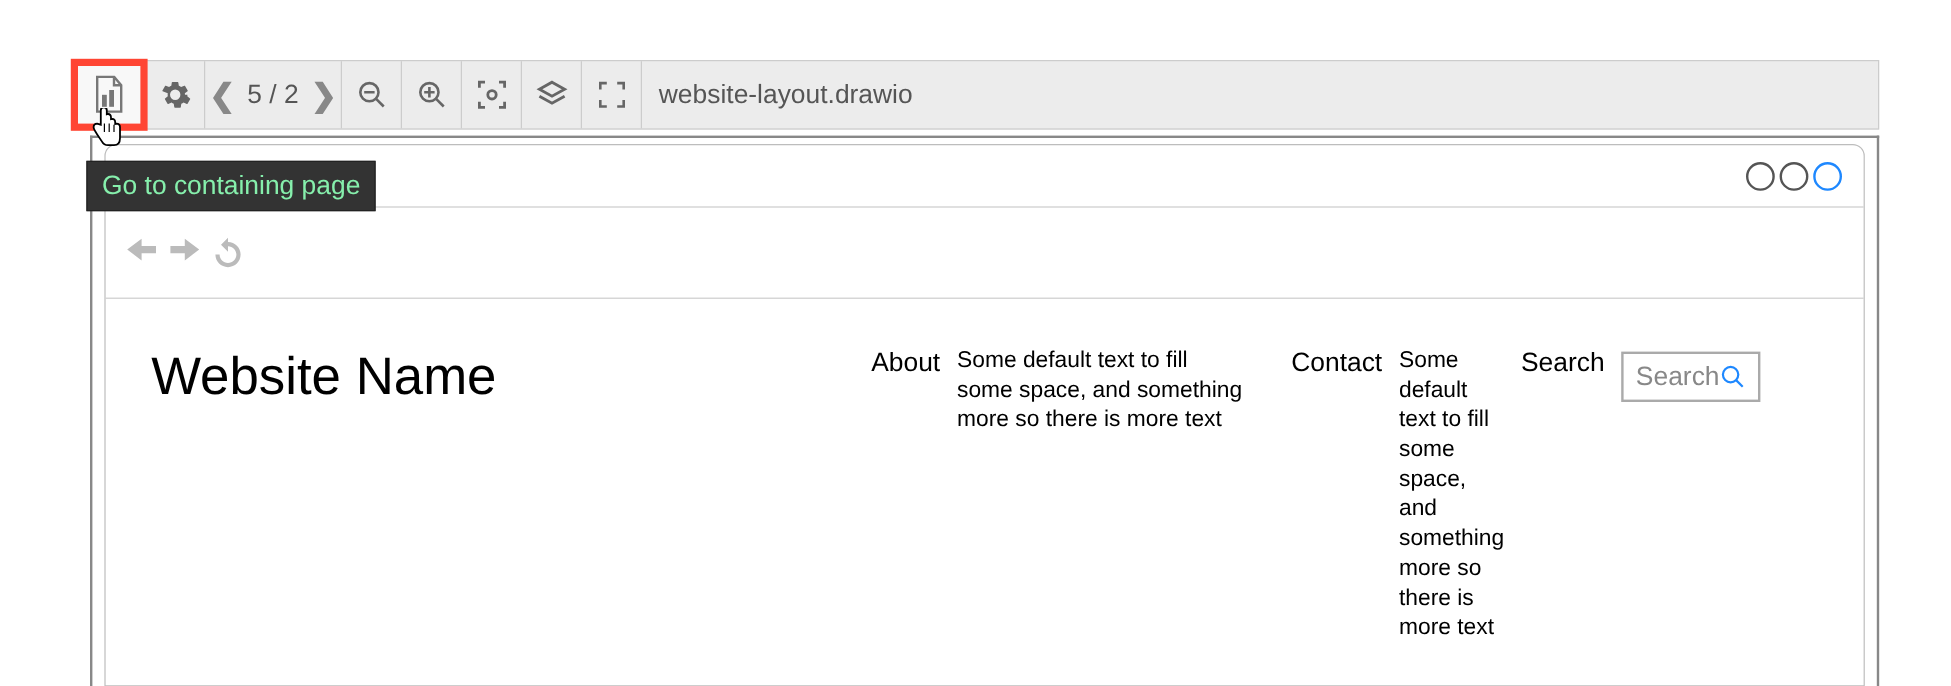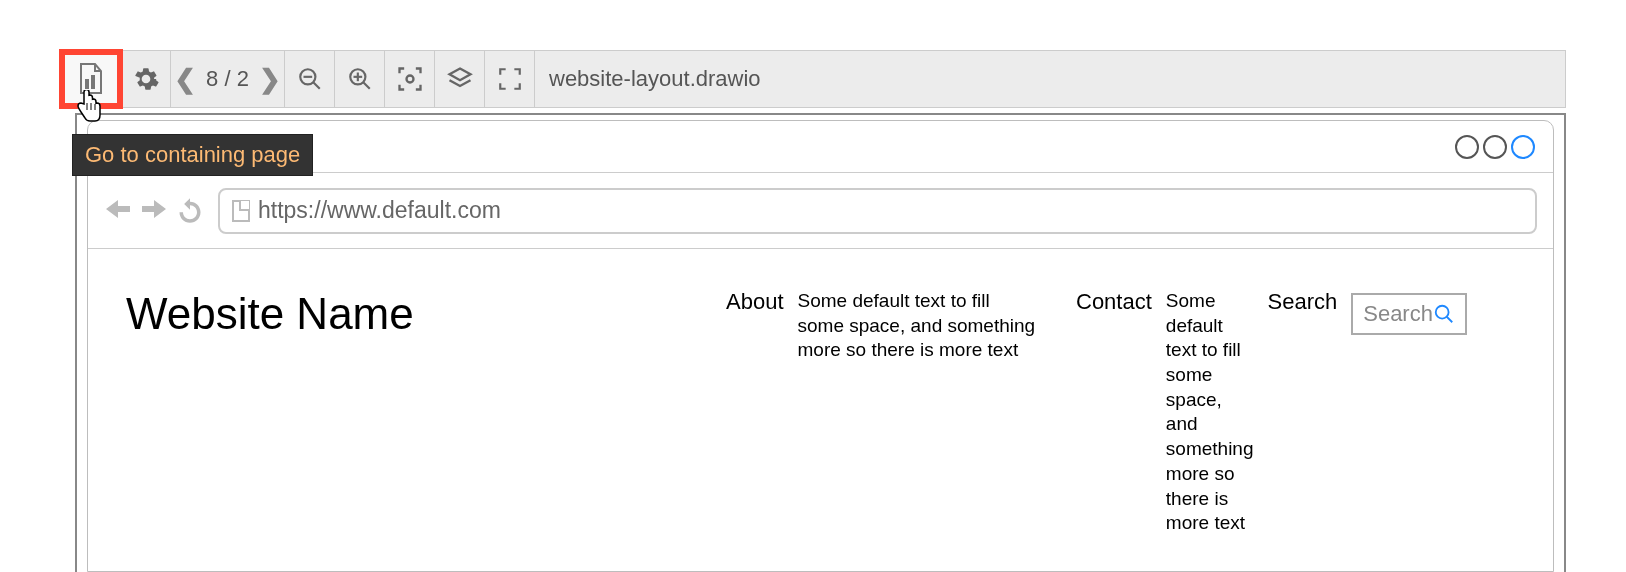--- a/index.html
+++ b/index.html
@@ -62,21 +62,21 @@
   left: 74px;
   z-index: 100;
   pointer-events: none;
 }
 
 .tooltip {
   position: absolute;
   top: 134px;
   left: 72px;
   background: #333;
-  color: #fdba74;
+  color: #86efac;
   padding: 7px 12px;
   font-size: 22px;
   border: 1px solid #222;
   z-index: 90;
 }
 
 .canvas {
   position: absolute;
   top: 113px;
   left: 75px;
@@ -184,21 +184,21 @@
         <rect x="13" y="12" width="4" height="14" fill="#777"></rect>
       </svg>
   </div>
   <div class="tool-btn">
     <svg width="26" height="26" viewBox="0 0 24 24">
         <path fill="#666" d="M12 8a4 4 0 100 8 4 4 0 000-8zm9.4 4c0 .4 0 .8-.1 1.2l2.1 1.6c.2.1.2.4.1.6l-2 3.4c-.1.2-.4.3-.6.2l-2.5-1c-.5.4-1.1.7-1.7.9l-.4 2.6c0 .2-.2.4-.5.4h-4c-.2 0-.4-.2-.5-.4l-.4-2.6c-.6-.2-1.2-.6-1.7-.9l-2.5 1c-.2.1-.5 0-.6-.2l-2-3.4c-.1-.2-.1-.5.1-.6l2.1-1.6c0-.4-.1-.8-.1-1.2s0-.8.1-1.2L2.3 9.2c-.2-.1-.2-.4-.1-.6l2-3.4c.1-.2.4-.3.6-.2l2.5 1c.5-.4 1.1-.7 1.7-.9l.4-2.6c0-.2.2-.4.5-.4h4c.2 0 .4.2.5.4l.4 2.6c.6.2 1.2.6 1.7.9l2.5-1c.2-.1.5 0 .6.2l2 3.4c.1.2.1.5-.1.6l-2.1 1.6c.1.4.1.8.1 1.2z"></path>
       </svg>
   </div>
   <div class="page-indicator">
     <span class="arrow prev">❮</span>
-    <span>8 / 2</span>
+    <span>5 / 2</span>
     <span class="arrow next">❯</span>
   </div>
   <div class="tool-btn">
     <svg width="26" height="26" viewBox="0 0 24 24">
         <circle cx="10" cy="10" r="7" fill="none" stroke="#666" stroke-width="2"></circle>
         <line x1="15" y1="15" x2="21" y2="21" stroke="#666" stroke-width="2"></line>
         <line x1="6" y1="10" x2="14" y2="10" stroke="#666" stroke-width="2"></line>
       </svg>
   </div>
   <div class="tool-btn">
@@ -258,24 +258,20 @@
       <span class="nav-arrow">
         <svg width="28" height="24" viewBox="0 0 28 24">
             <path fill="#bbb" d="M14 3v6H2v6h12v6l12-9z"></path>
           </svg>
       </span>
       <span class="nav-reload">
         <svg width="28" height="28" viewBox="0 0 24 24">
             <path fill="#bbb" d="M12 4V1L7 6l5 5V7c3.3 0 6 2.7 6 6s-2.7 6-6 6-6-2.7-6-6H3c0 5 4 9 9 9s9-4 9-9-4-9-9-9z"></path>
           </svg>
       </span>
-      <div class="addr-bar">
-        <div class="addr-icon"></div>
-        <span>https://www.default.com</span>
-      </div>
     </div>
     <div class="page-content">
       <div class="site-title">Website Name</div>
       <div class="col">
         <h3>About</h3>
         <p>Some default text to fill some space, and something more so there is more text</p>
       </div>
       <div class="col">
         <h3>Contact</h3>
         <p>Some default text to fill some space, and something more so there is more text</p>

